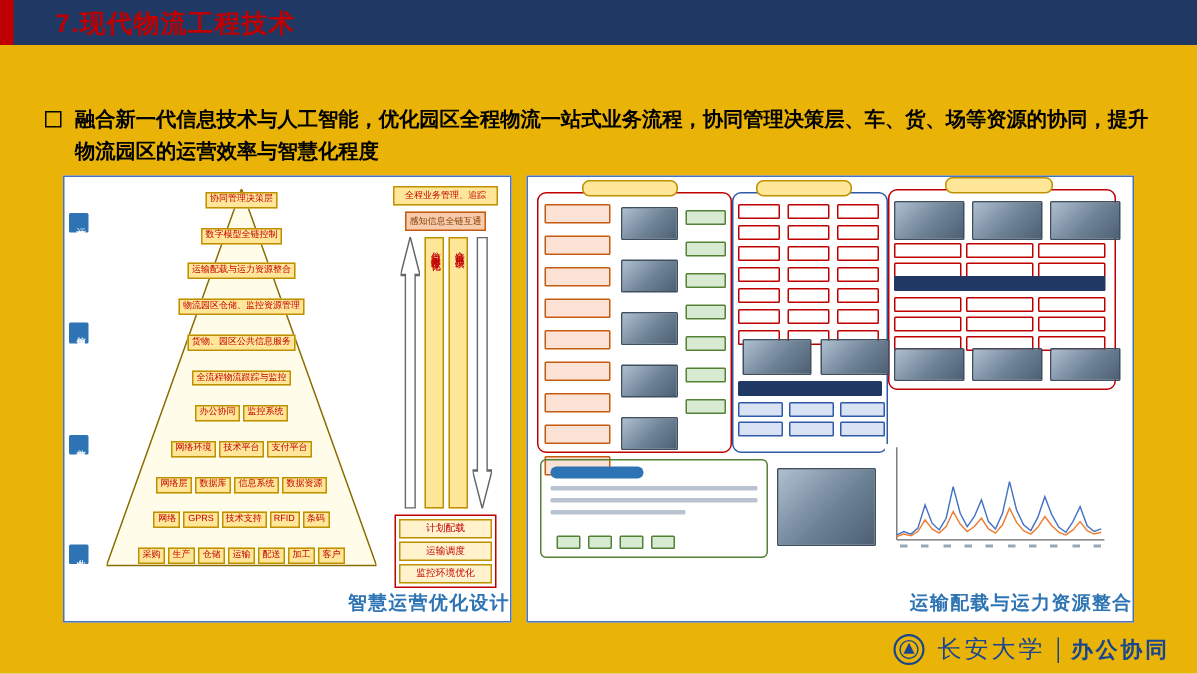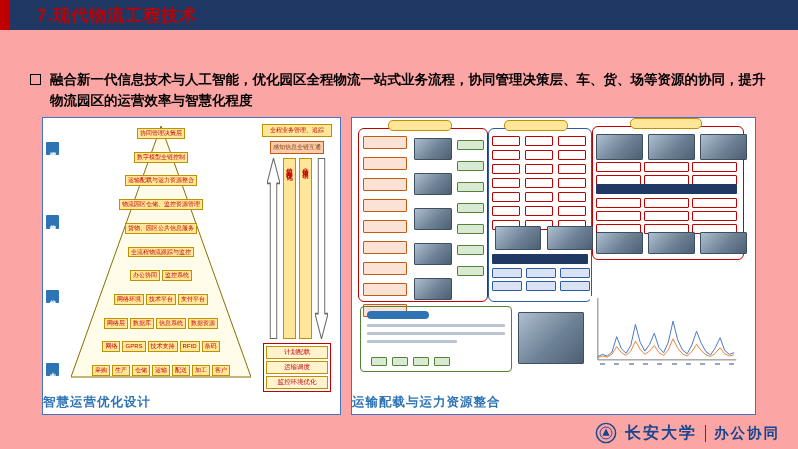--- a/index.html
+++ b/index.html
@@ -1,34 +1,34 @@
 <!DOCTYPE html>
 <html><head>
 <meta charset="utf-8">
 <style>
   html,body{margin:0;padding:0;background:#e8e8e8;font-family:"Liberation Sans",sans-serif;}
-  .slide{position:relative;width:798px;height:449px;background:#fca5a5;overflow:hidden;}
+  .slide{position:relative;width:798px;height:449px;background:#eab308;overflow:hidden;}
 
   
   .topbar{position:absolute;top:0;left:0;right:0;height:30px;background:#1F3864;display:flex;align-items:center;}
   .accent{width:9px;height:100%;background:#C00000;flex:none;}
   .title{margin-left:28px;color:#C00000;font-size:17px;font-weight:bold;letter-spacing:1px;}
   .subtitle{position:absolute;top:35px;left:0;right:0;text-align:center;color:#C00000;font-size:15px;font-weight:bold;letter-spacing:1px;}
 
   
   .bullet-row{position:absolute;top:70px;left:30px;width:740px;display:flex;gap:9px;}
   .sq{width:9px;height:9px;border:1.6px solid #000;margin-top:4px;flex:none;}
   .bullet-text{margin:0;font-size:13.5px;font-weight:bold;color:#000;line-height:1.55;}
 
   
   .panels{position:absolute;top:117px;left:42px;right:42px;bottom:34px;display:flex;gap:10px;}
   .panel{position:relative;background:#fff;border:1px solid #4472C4;}
   .panel.left{width:297px;flex:none;}
   .panel.right{flex:1;}
-  .caption{position:absolute;bottom:3px;left:0;right:0;text-align:left;color:#2E74B5;font-size:12.5px;font-weight:bold;letter-spacing:1px;}
+  .caption{position:absolute;bottom:3px;left:0;right:0;text-align:right;color:#2E74B5;font-size:12.5px;font-weight:bold;letter-spacing:1px;}
 
   
   .pyr-wrap{position:absolute;left:28px;top:8px;width:180px;height:252px;}
   .pyr-wrap svg{position:absolute;inset:0;}
   .pyr-rows{position:absolute;inset:0;display:flex;flex-direction:column;justify-content:space-between;align-items:center;padding:2px 0;box-sizing:border-box;}
   .pyr-row{display:flex;gap:2px;justify-content:center;}
   .pyr-box{background:#FFE699;border:1px solid #BF9000;color:#C00000;font-size:6px;line-height:1.15;padding:1px 2px;white-space:nowrap;}
   .side-labels{position:absolute;left:3px;top:24px;height:234px;display:flex;flex-direction:column;justify-content:space-between;}
   .side-label{writing-mode:vertical-rl;background:#2E74B5;color:#fff;font-size:6.5px;padding:4px 2px;letter-spacing:1px;border-radius:1px;}
 
@@ -81,21 +81,21 @@
   #blSquares .node{width:14px;height:7px;}
   #midPhoto{position:absolute;left:164px;top:192px;width:64px;height:50px;}
   #chartBox{position:absolute;left:236px;top:176px;width:152px;}
   #chartBox svg{display:block;background:#fff;}
   .ticks{display:flex;justify-content:space-between;padding:1px 8px 0 10px;}
   .ticks i{display:block;width:5px;height:2px;background:#9aa7b8;}
 
   
   .footer{position:absolute;right:18px;bottom:5px;display:flex;align-items:center;gap:8px;}
   .logo{width:22px;height:22px;}
-  .univ{font-family:"Liberation Serif",serif;font-weight:bold;font-size:16px;color:#17458F;letter-spacing:2px;}
+  .univ{font-family:"Liberation Serif",serif;font-weight:normal;font-size:16px;color:#17458F;letter-spacing:2px;}
   .divider{width:1px;height:17px;background:#17458F;}
   .college{font-weight:bold;font-size:14.5px;color:#17458F;letter-spacing:2px;}
 </style>
 </head>
 <body>
 
 <div class="slide">
 
   <div class="topbar">
     <div class="accent"></div>

